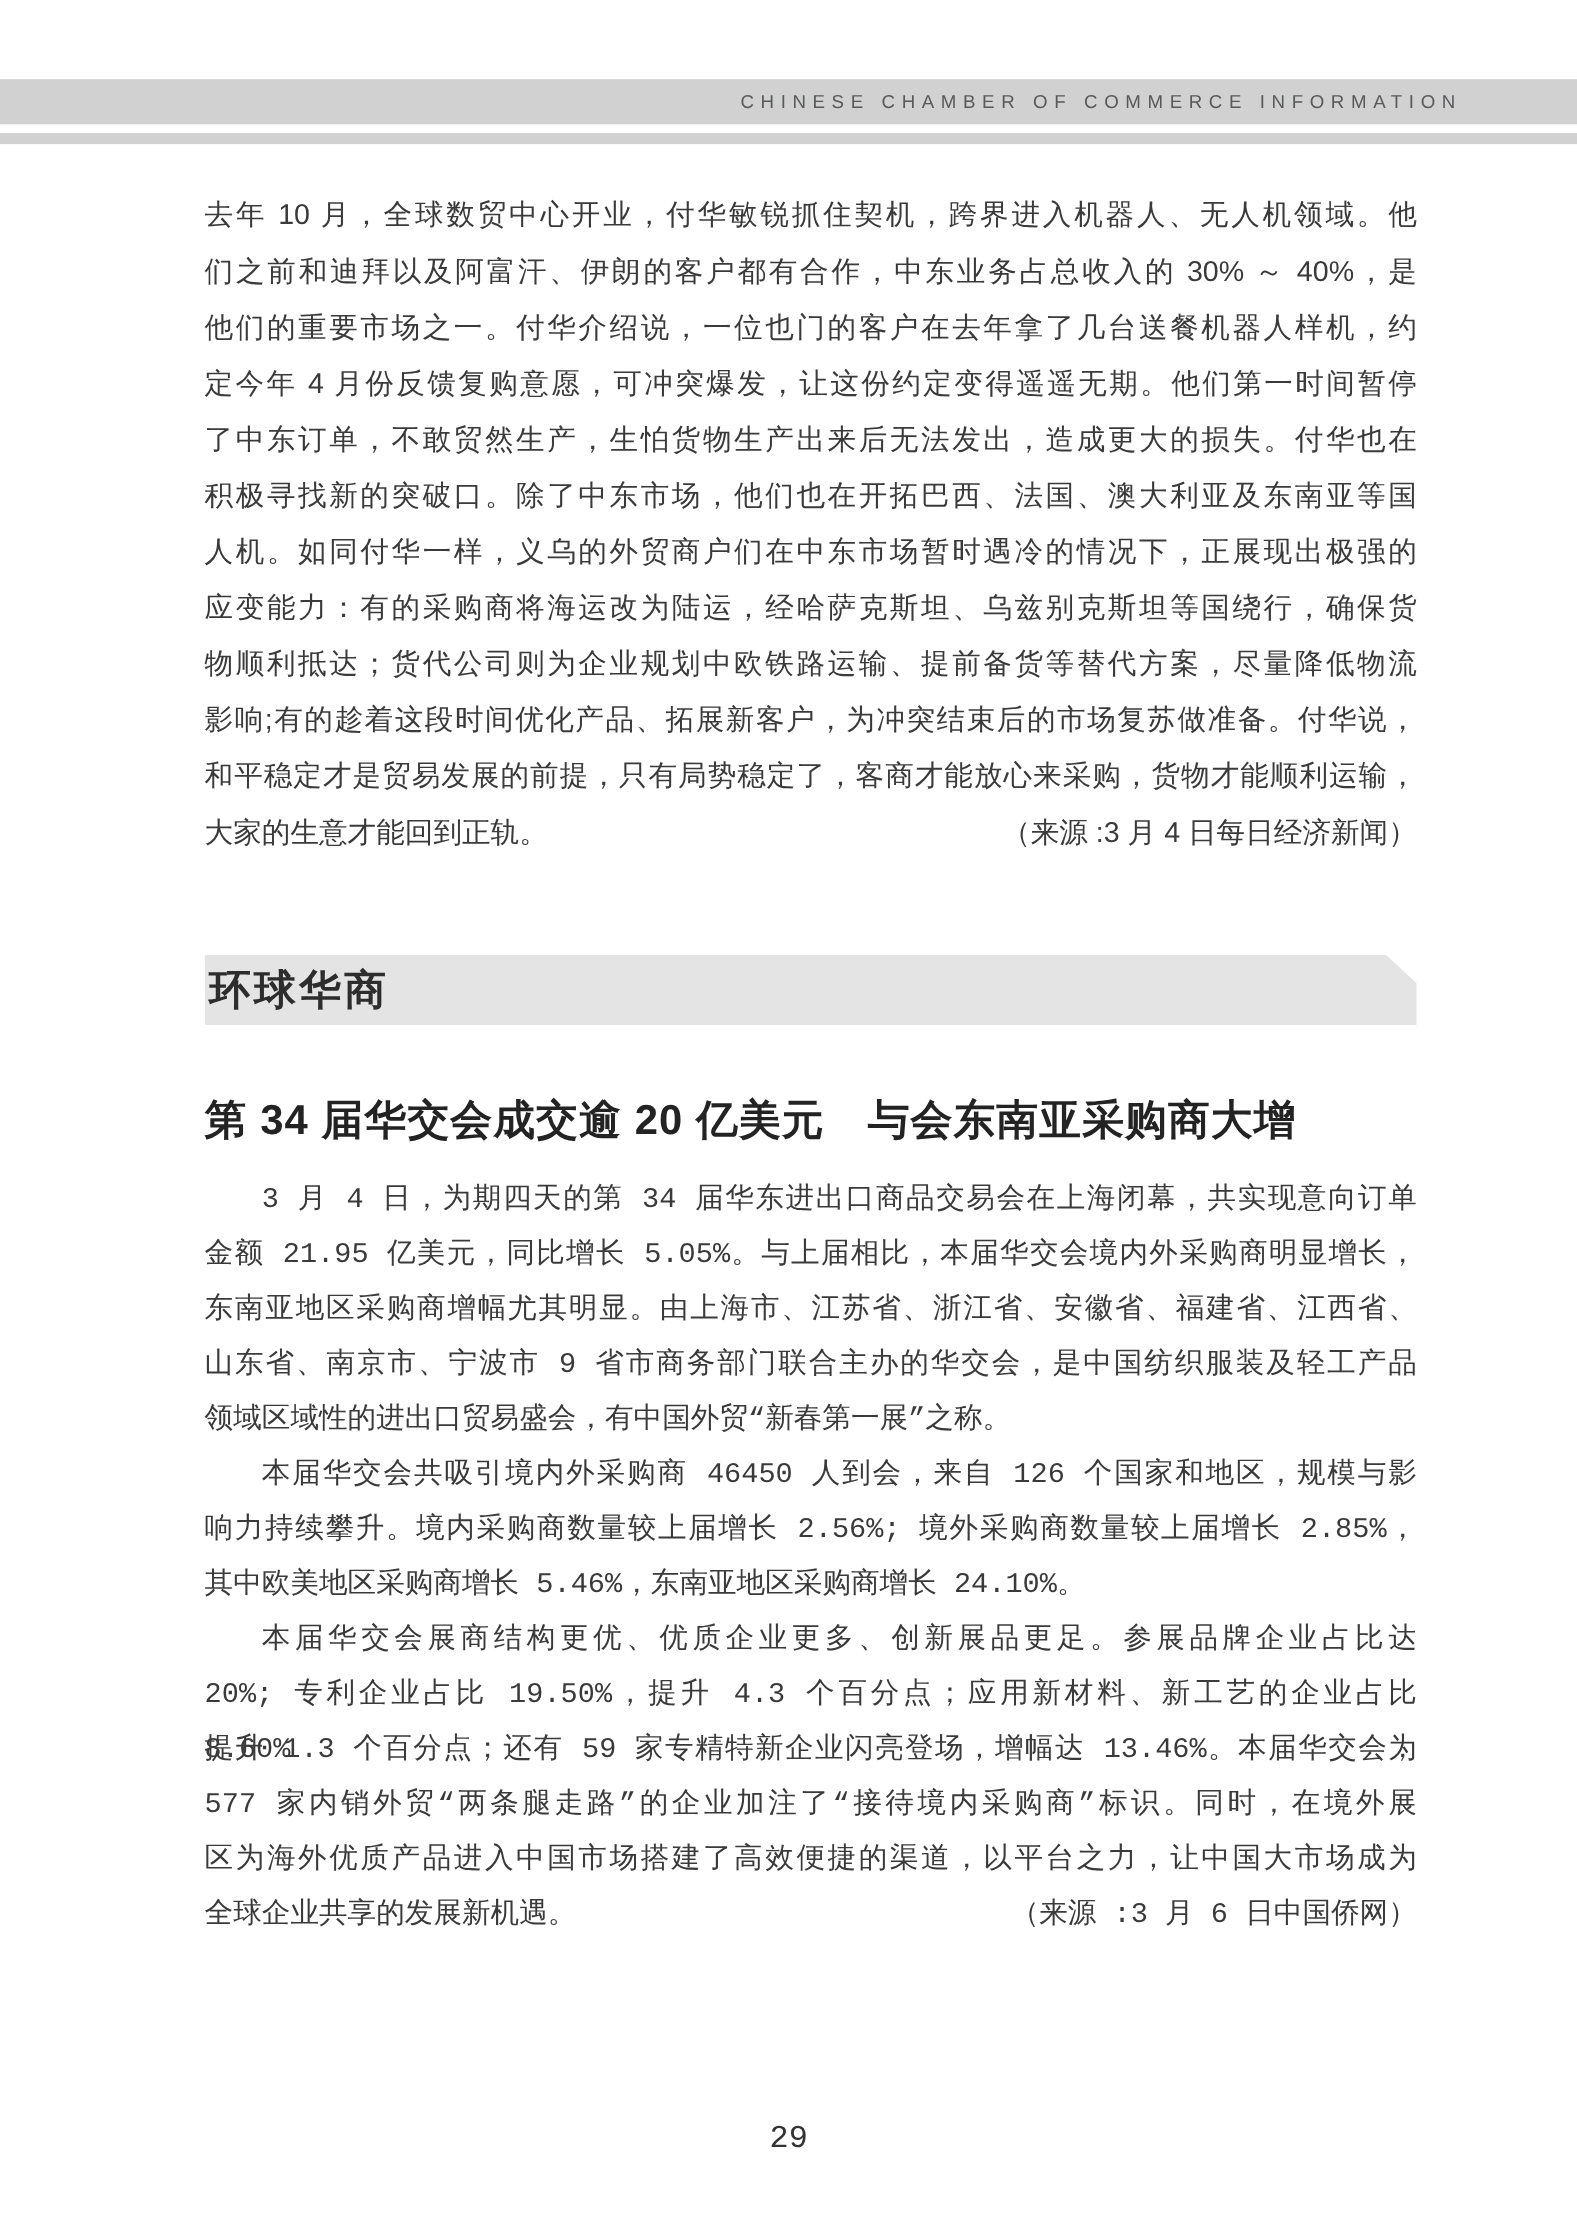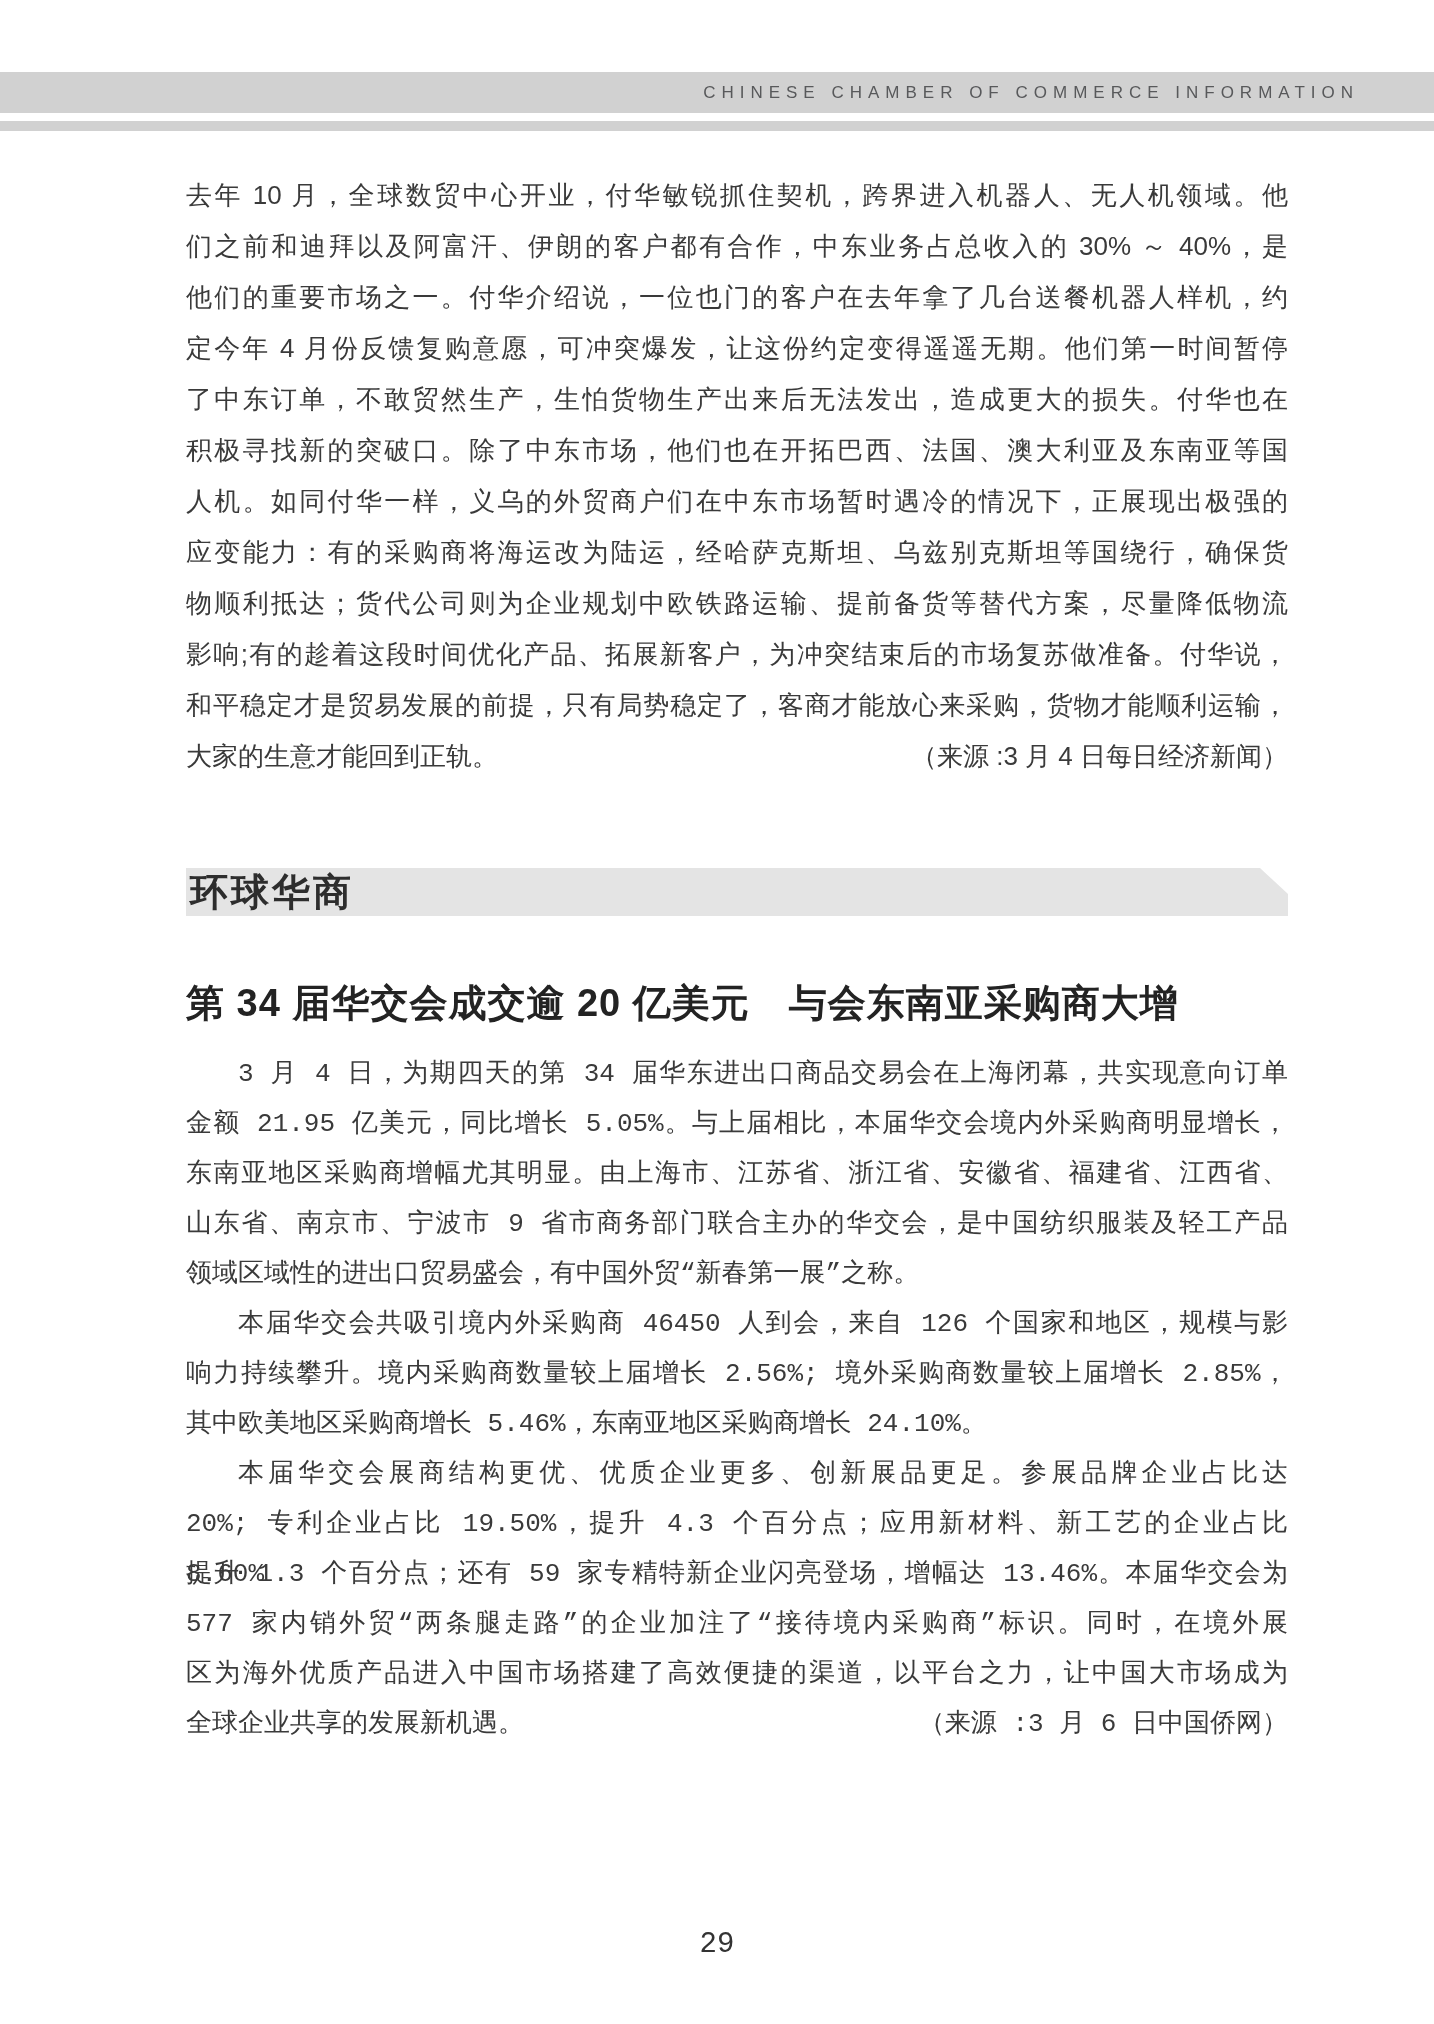--- a/index.html
+++ b/index.html
@@ -6,21 +6,21 @@
   .page {
     position:relative; width:1434px; height:2024px; margin:0 auto;
     background:#ffffff; overflow:hidden;
     font-family:"Liberation Sans","DejaVu Sans",sans-serif;
     color:#3a3a3a;
   }
   .topbar { position:absolute; left:0; width:100%; background:#d1d1d1; }
   .topbar-main {
     top:72px; height:41px; box-sizing:border-box;
     display:flex; align-items:center; justify-content:flex-end;
-    padding-right:75px;
+    padding-right:105px;
   }
   .banner-text {
     font-size:17px; letter-spacing:6px; color:#58595b; white-space:nowrap;
   }
   .topbar-thin { top:121px; height:10px; }
 
   .content { position:absolute; left:186px; top:170px; width:1102px; }
 
   .bline {
     font-size:26px; line-height:51px; height:51px;
@@ -29,21 +29,21 @@
   }
   .sline { line-height:50px; height:50px;font-family:Liberation Mono, monospace; }
   .j { text-align-last:justify; white-space:normal; }
   .indent { text-indent:52px; }
   .lastrow {
     display:flex; justify-content:space-between;
     text-align:left; text-align-last:left; white-space:nowrap;
   }
 
   .section-banner {
-    margin-top:86px; height:48px; width:1102px; background:#e4e4e4;
+    margin-top:86px; height:64px; width:1102px; background:#e4e4e4;
     clip-path:polygon(0 0, calc(100% - 28px) 0, 100% 26px, 100% 100%, 0 100%);
     display:flex; align-items:center;
   }
   .section-banner-text {
     font-family:"Liberation Serif","DejaVu Serif",serif;
     font-weight:700; font-size:38px; color:#2d2d2d;
     padding-left:4px; letter-spacing:3px;
   }
 
   .article-title {

